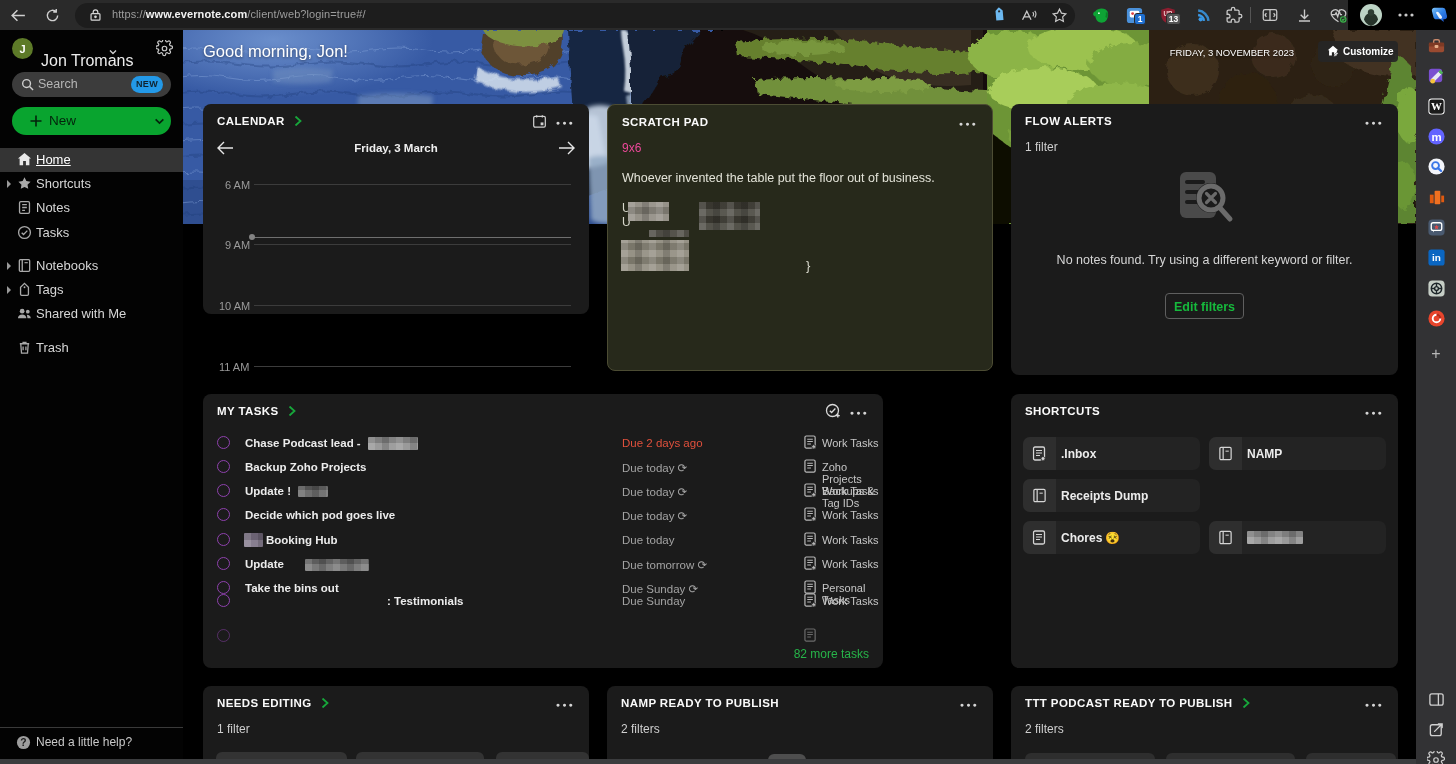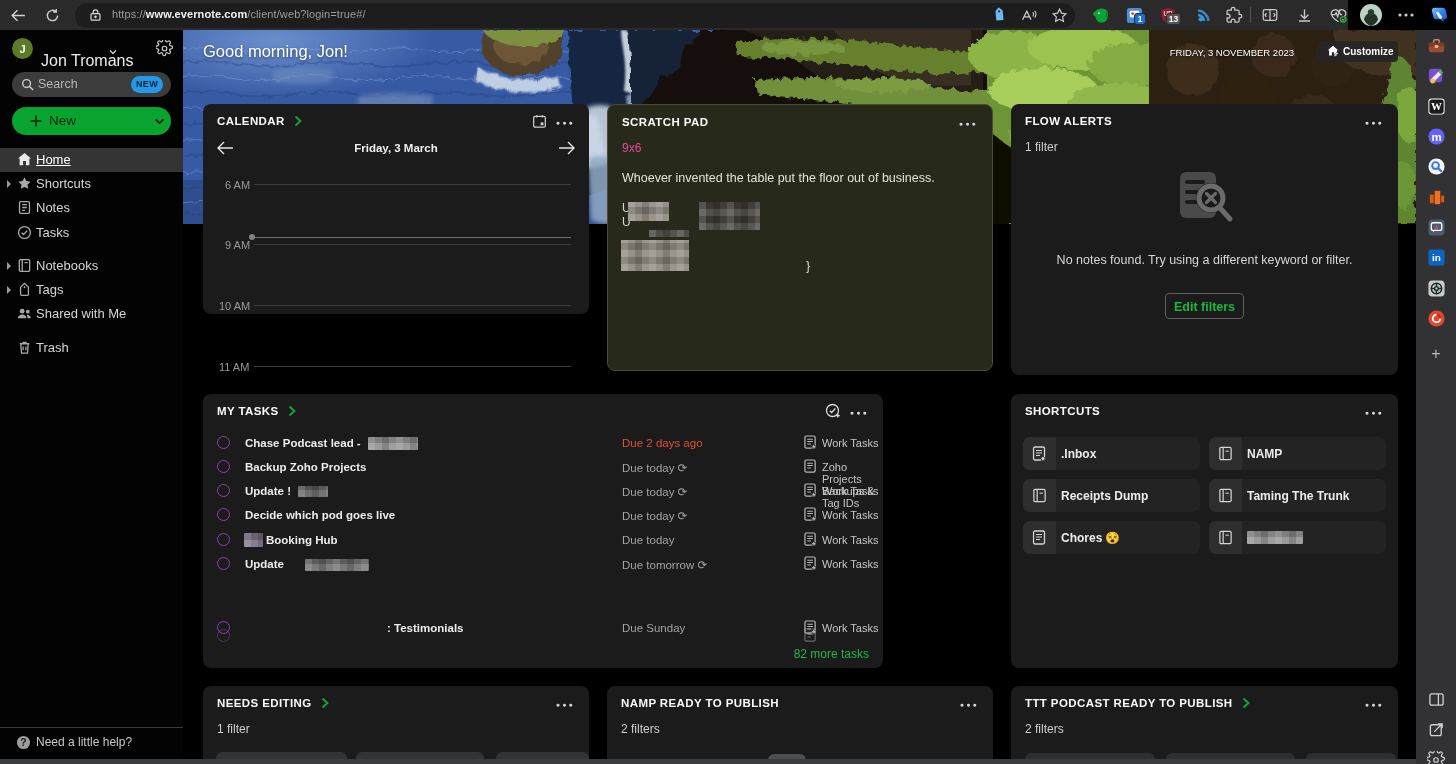--- a/index.html
+++ b/index.html
@@ -575,21 +575,30 @@
     </div>
     <div class="trow" style="top:159px;">
       <div class="tcirc"></div>
         <div class="ttxt">Update <span class="tblur mosaic" style="width:64px;height:12px;background-color:#6a6a6a;margin-left:18px;position:static;"></span></div>
       <div class="tdue">Due tomorrow ⟳</div>
       <svg class="tlico" viewBox="0 0 14 16">
           <use href="#doc-star"></use>
         </svg>
         <div class="tlist">Work Tasks</div>
     </div>
-    <div class="trow" style="top:223px;">
+    <div class="trow" style="top:183px;">
+      <div class="tcirc"></div>
+        <div class="ttxt">Take the bins out</div>
+      <div class="tdue">Due Sunday ⟳</div>
+      <svg class="tlico" viewBox="0 0 14 16">
+          <use href="#doc-plain"></use>
+        </svg>
+        <div class="tlist">Personal Tasks</div>
+    </div>
+    <div class="trow" style="top:196px;">
       <div class="tcirc"></div>
         <div class="ttxt" style="left:184px;">: Testimonials</div>
       <div class="tdue">Due Sunday</div>
       <svg class="tlico" viewBox="0 0 14 16">
           <use href="#doc-star"></use>
         </svg>
         <div class="tlist">Work Tasks</div>
     </div>
     <div class="trow" style="top:231px;opacity:0.5;">
       <div class="tcirc"></div>
@@ -620,28 +629,20 @@
       <div class="tlbl">NAMP</div>
     </div>
     <div class="tile" style="left:12px;top:85px;">
       <div class="ibox">
           <svg style="position:absolute;left:9px;top:9px;color:#d5d5d5;" width="15" height="15" viewBox="0 0 16 16">
             <use href="#nb-icon"></use>
           </svg>
         </div>
       <div class="tlbl">Receipts Dump</div>
     </div>
-    <div class="tile" style="left:198px;top:85px;">
-      <div class="ibox">
-          <svg style="position:absolute;left:9px;top:9px;color:#d5d5d5;" width="15" height="15" viewBox="0 0 16 16">
-            <use href="#nb-icon"></use>
-          </svg>
-        </div>
-      <div class="tlbl">Taming The Trunk</div>
-    </div>
     <div class="tile" style="left:12px;top:127px;">
       <div class="ibox">
           <svg style="position:absolute;left:9px;top:9px;color:#d5d5d5;" width="15" height="16" viewBox="0 0 14 16">
             <use href="#doc-plain"></use>
           </svg>
         </div>
       <div class="tlbl">Chores <span style="font-size:12px;">😵</span></div>
     </div>
     <div class="tile" style="left:198px;top:127px;">
       <div class="ibox">

